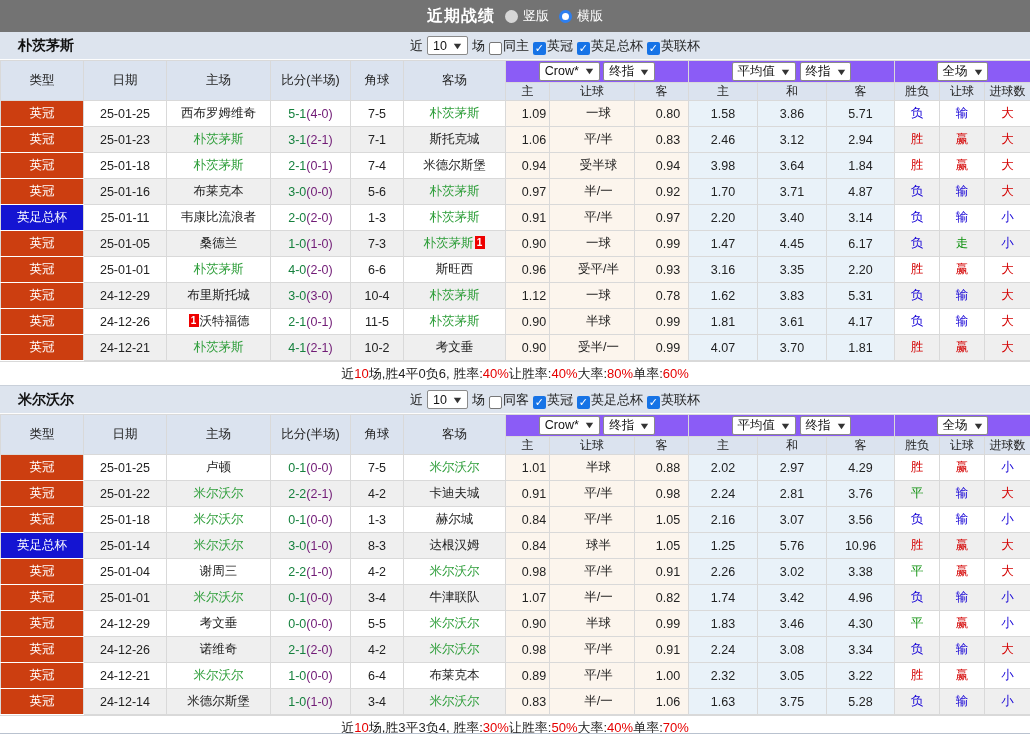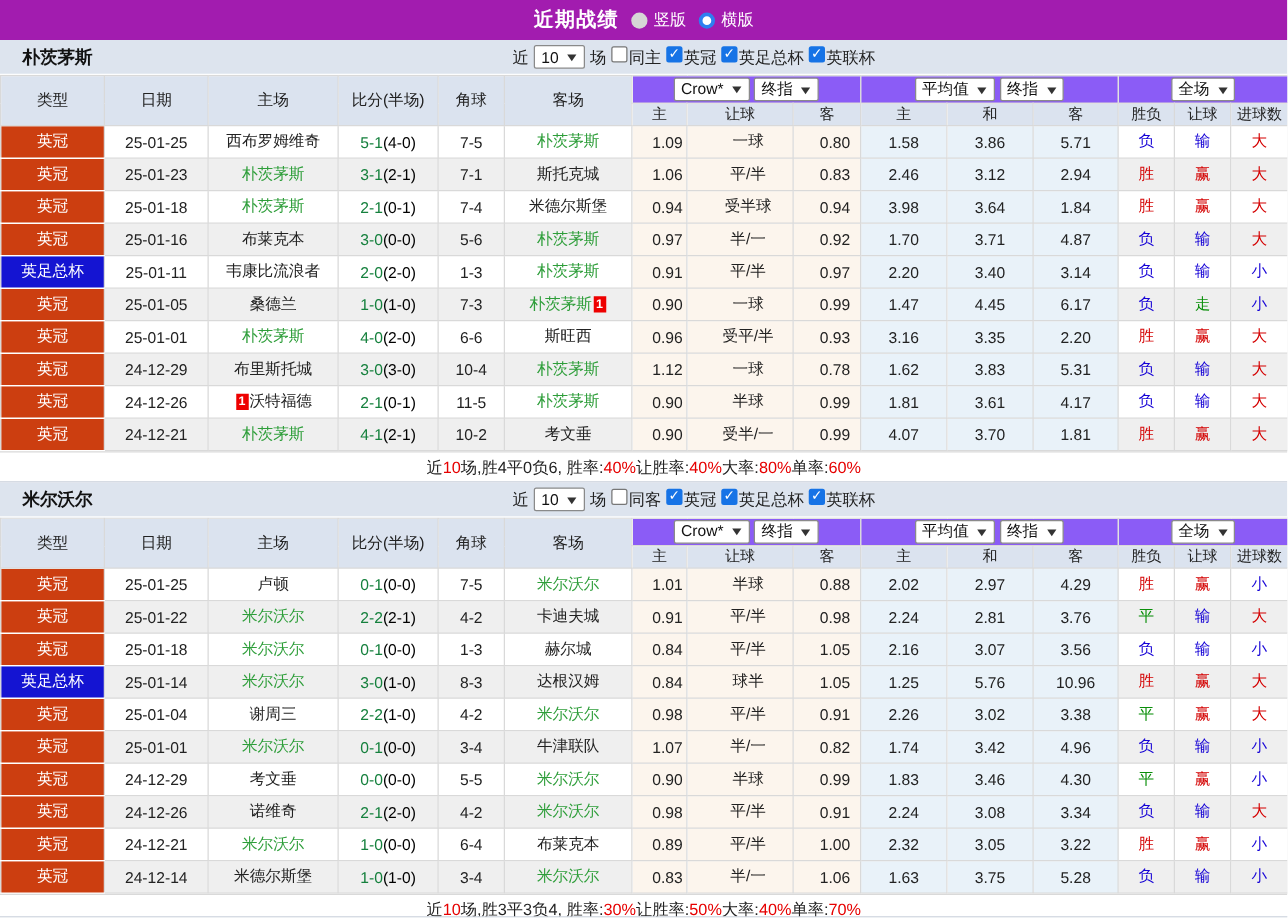--- a/index.html
+++ b/index.html
@@ -5,39 +5,39 @@
   * { box-sizing: border-box; }
   html,body { margin:0; padding:0; }
   body {
     width:1030px; font-family:"Liberation Sans","DejaVu Sans",sans-serif;
     background:#fff; color:#222;
   }
   .page { width:1030px; height:734px; overflow:hidden; border-bottom:1px solid #b9c2cf; }
 
   
   .titlebar {
-    height:32px; background:#a21caf; color:#fff;
+    height:32px; background:#737373; color:#fff;
     display:flex; align-items:center; justify-content:center; gap:10px;
   }
   .titlebar .ttl { font-weight:bold; font-size:16px; letter-spacing:1px; }
   .radio-group { display:flex; align-items:center; gap:5px; font-size:13px; }
   .radio { display:inline-block; border-radius:50%; }
   .radio.gray { width:13px; height:13px; background:#d6d6d6; }
   .radio.blue { width:13px; height:13px; background:#fff; border:3px solid #2d7ff0; }
 
   
   .band {
     height:28px; background:#dde4ee; position:relative;
     display:flex; align-items:center; justify-content:center;
     border-bottom:1px solid #fdfdfd;
   }
   .band + table { border-top:1px solid #a3a3a3; }
   .team-name { position:absolute; left:18px; font-weight:bold; font-size:14px; color:#111; }
   .filters { display:flex; align-items:center; gap:4px; font-size:13px; color:#222; margin-left:80px; }
-  .chk-item { display:inline-flex; align-items:flex-start; gap:1px; cursor:default; }
+  .chk-item { display:inline-flex; align-items:flex-end; gap:1px; cursor:default; }
   .checkbox {
     display:inline-block; width:13px; height:13px; border-radius:2px;
     text-align:center; line-height:13px; font-size:11px;
   }
   .checkbox.unchecked { background:#fff; border:1px solid #777; }
   .checkbox.checked { background:#1673e6; color:#fff; font-weight:bold; }
   .checkbox.checked::after { content:"✓"; }
 
   
   .sel {
@@ -53,21 +53,21 @@
   thead th { background:#dbe3ef; font-weight:normal; color:#222; }
   thead tr.h1 { height:22px; }
   thead tr.h2 { height:15px; font-size:12px; }
   thead th.selcell { background:#8b5cf6; }
   tbody tr { height:26px; }
   tbody tr.stripe td { background:#efefef; }
   td.type { color:#fff; border-color:#fff #d9d9d9; font-size:12.5px; }
   tbody tr td.odds1, tbody tr.stripe td.odds1 { background:#fcf5ed;padding-left:13px; }
   tbody tr td.odds2, tbody tr.stripe td.odds2 { background:#e9f2f9; }
   .ft { color:#15803d; }
-  .ht { color:#000000; }
+  .ht { color:#701a75; }
   .focus { color:#2e9e3a; }
   .badge {
     display:inline-block; background:#ee0000; color:#fff; font-size:10px; font-weight:bold;
     width:10px; height:13px; line-height:13px; margin:0 1px; vertical-align:1px;
   }
 
   
   .summary {
     height:25px; background:#fff; display:flex; align-items:center; justify-content:center;
     font-size:13px; color:#222; border-top:1px solid #d9d9d9; border-bottom:1px solid #c9d0da;

